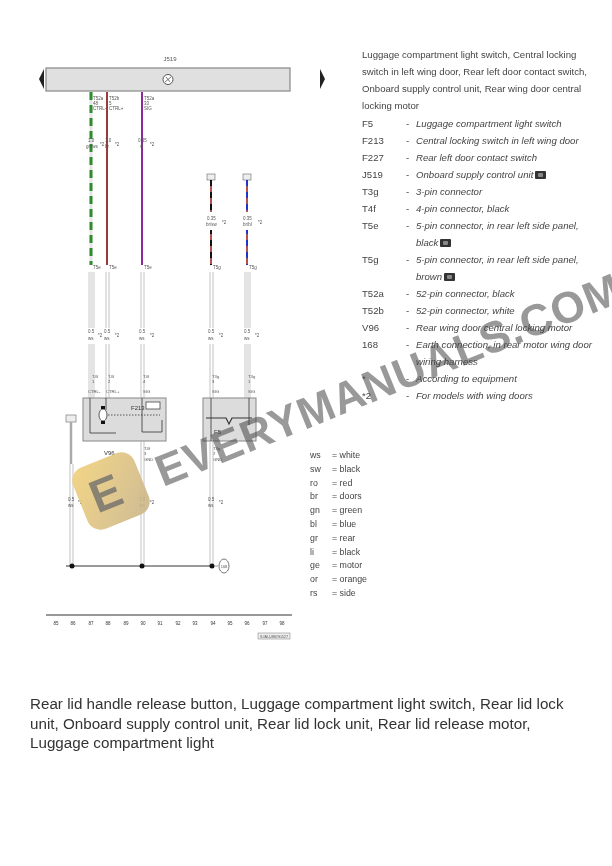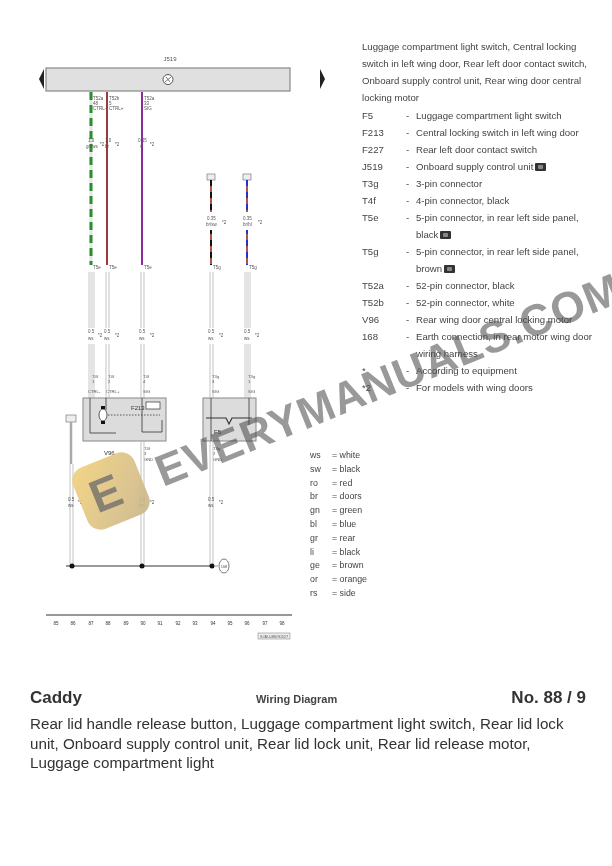--- a/index.html
+++ b/index.html
@@ -5,26 +5,26 @@
   html, body { margin:0; padding:0; background:#ffffff; }
   body { width:612px; height:866px; position:relative; overflow:hidden; font-family:"Liberation Sans", "DejaVu Sans", sans-serif; color:#333; }
   .page { position:absolute; left:0; top:0; width:612px; height:866px; }
 
   
   .diagram { position:absolute; left:30px; top:40px; width:300px; height:620px; }
   .diagram svg { position:absolute; left:0; top:0; }
 
   
   .legend { position:absolute; left:362px; top:34px; width:232px; font-size:9.6px; line-height:17px; color:#444; }
-  .legend .intro { margin:4px 0 1px 0; line-height:17px; }
+  .legend .intro { margin:12px 0 1px 0; line-height:17px; }
   .legend .row { display:flex; }
   .legend .code { width:44px; flex:0 0 44px; }
   .legend .desc { flex:1; display:flex; }
   .legend .dash { width:10px; flex:0 0 10px; }
-  .legend .txt { flex:1; }
+  .legend .txt { flex:1;font-style:italic; }
   .cam { display:inline-block; width:11px; height:8px; background:#333; border-radius:1px; vertical-align:-1px; margin-left:2px; position:relative; }
   .cam::after { content:""; position:absolute; left:3px; top:2px; width:5px; height:4px; background:#888; border-radius:1px; }
 
   
   .colorkey { position:absolute; left:310px; top:449px; font-size:8.8px; line-height:13.8px; color:#444; }
   .colorkey .ck { display:flex; }
   .colorkey .abbr { width:22px; }
 
   
   .footer { position:absolute; left:30px; top:688px; width:556px; }
@@ -375,21 +375,21 @@
         <span>rear</span>
       </div>
       <div class="ck">
         <span class="abbr">li</span>
         <span>=&nbsp;</span>
         <span>black</span>
       </div>
       <div class="ck">
         <span class="abbr">ge</span>
         <span>=&nbsp;</span>
-        <span>brown</span>
+        <span>motor</span>
       </div>
       <div class="ck">
         <span class="abbr">or</span>
         <span>=&nbsp;</span>
         <span>orange</span>
       </div>
       <div class="ck">
         <span class="abbr">rs</span>
         <span>=&nbsp;</span>
         <span>side</span>
@@ -397,20 +397,15 @@
     </div>
 
   <div class="watermark">
     <div class="wm-logo">
         <span>E</span>
       </div>
     <div class="wm-text">EVERYMANUALS.COM</div>
   </div>
 
   <div class="footer">
-    <div class="top">
-      <span class="model">Caddy</span>
-      <span class="doctype">Wiring Diagram</span>
-      <span class="docno">No.  88 / 9</span>
-    </div>
     <div class="caption">Rear lid handle release button, Luggage compartment light switch, Rear lid lock unit, Onboard supply control unit, Rear lid lock unit, Rear lid release motor, Luggage compartment light</div>
   </div>
 </div>
 
 </body></html>

